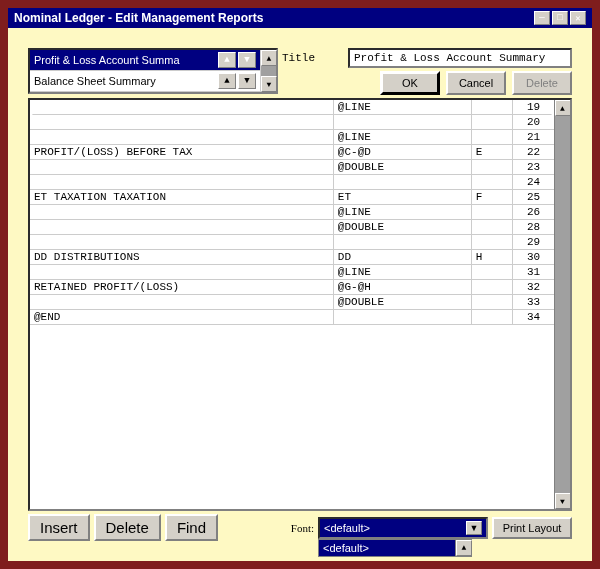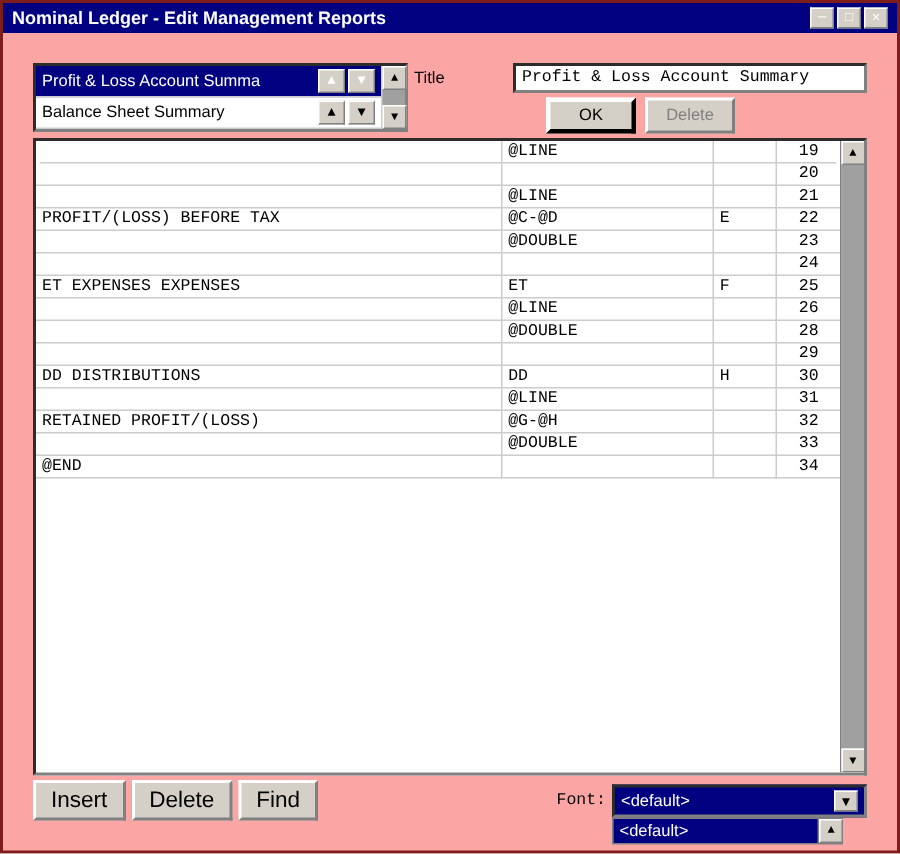--- a/index.html
+++ b/index.html
@@ -7,22 +7,22 @@
       font-family: 'Courier New', Courier, monospace;
       font-size: 12px;
       background: #d4d0c8;
       width: 600px;
       height: 569px;
       overflow: hidden;
     }
     .window {
       width: 600px;
       height: 569px;
-      border: 2px solid #7f1d1d;
-      background: #fca5a5;
+      border: 8px solid #7f1d1d;
+      background: #fef9c3;
       display: flex;
       flex-direction: column;
     }
     .title-bar {
       background: #000080;
       color: white;
       padding: 3px 6px;
       display: flex;
       justify-content: space-between;
       align-items: center;
@@ -107,37 +107,37 @@
       display: flex;
       flex-direction: column;
       gap: 3px;
     }
     .title-row {
       display: flex;
       align-items: center;
       gap: 4px;
     }
     .title-label {
-      font-family: Liberation Sans, sans-serif;
+      font-family: Liberation Mono, monospace;
       font-size: 11px;
       width: 30px;
     }
     .title-input {
       flex: 1;
       border: 2px inset #808080;
       background: white;
       padding: 2px 4px;
       font-family: 'Courier New', Courier, monospace;
       font-size: 11px;
       margin-left: 32px;
     }
     .buttons-row {
       display: flex;
       gap: 6px;
-      justify-content: center;
+      justify-content: flex-end;
     }
     .btn {
       min-width: 60px;
       padding: 3px 10px;
       background: #d4d0c8;
       border: 2px solid;
       border-top-color: #fff;
       border-left-color: #fff;
       border-right-color: #808080;
       border-bottom-color: #808080;
@@ -227,21 +227,21 @@
       border: 2px solid;
       border-top-color: #fff;
       border-left-color: #fff;
       border-right-color: #808080;
       border-bottom-color: #808080;
       font-family: Arial, sans-serif;
       font-size: 15px;
       cursor: pointer;
     }
     .font-label {
-      font-family: Liberation Mono, monospace;
+      font-family: Liberation Serif, serif;
       font-size: 11px;
       margin-left: auto;
     }
     .print-btn {
       min-width: 80px;
       padding: 3px 8px;
       background: #d4d0c8;
       border: 2px solid;
       border-top-color: #fff;
       border-left-color: #fff;
@@ -336,20 +336,21 @@
         </div>
       </div>
 
       <div class="right-panel">
         <div class="title-row">
           <span class="title-label">Title</span>
           <input class="title-input" type="text" value="Profit &amp; Loss Account Summary" style="">
         </div>
         <div class="buttons-row">
           <button class="btn default-btn">OK</button>
+          <button class="btn">Cancel</button>
           <button class="btn disabled">Delete</button>
         </div>
       </div>
     </div>
 
     <div class="grid-section">
       <div class="grid-main">
         <table class="grid-table">
           <tbody id="grid-body">
           <tr>
@@ -382,21 +383,21 @@
     <td class="col-letter"></td>
     <td class="col-num">23</td>
   </tr>
               <tr>
     <td class="col-text"></td>
     <td class="col-code"></td>
     <td class="col-letter"></td>
     <td class="col-num">24</td>
   </tr>
               <tr>
-    <td class="col-text">ET    EXPENSES EXPENSES</td>
+    <td class="col-text">ET    TAXATION TAXATION</td>
     <td class="col-code">ET</td>
     <td class="col-letter">F</td>
     <td class="col-num">25</td>
   </tr>
               <tr>
     <td class="col-text"></td>
     <td class="col-code">@LINE</td>
     <td class="col-letter"></td>
     <td class="col-num">26</td>
   </tr>
@@ -466,16 +467,17 @@
         <div class="dropdown-list" style="position:absolute; top:100%; left:0; width:154px; background:white; border:1px solid #808080; z-index:100;">
           <div id="dropdown-items">
               <div class="dropdown-list-item selected">&lt;default&gt;</div>
             </div>
           <div style="position:absolute; right:0; top:0; width:16px; height:100%; background:#d4d0c8; border-left:1px solid #808080; display:flex; flex-direction:column;">
             <div class="sb-btn">▲</div>
 
           </div>
         </div>
       </div>
+      <button class="print-btn">Print Layout</button>
     </div>
 
   </div>
 </div>
 
 </body></html>

